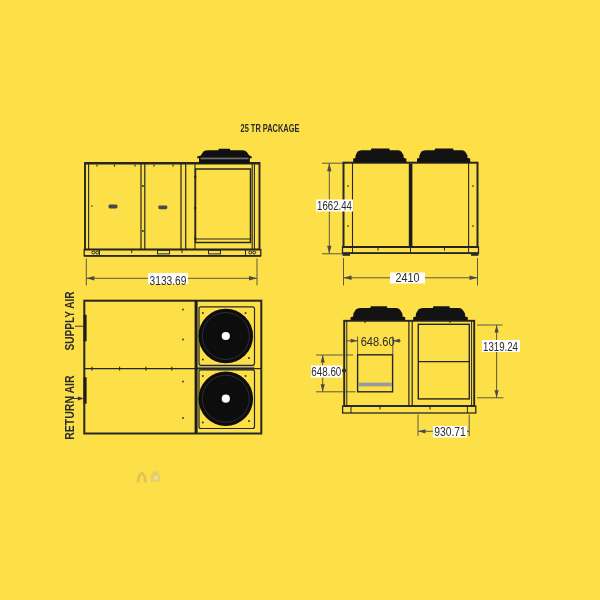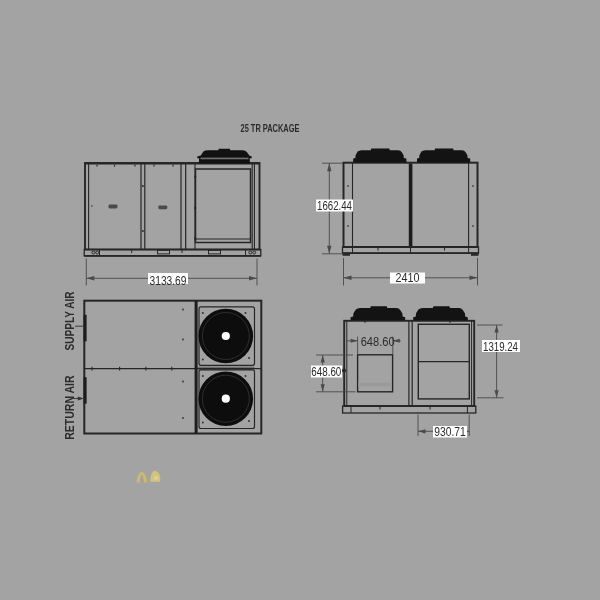--- a/index.html
+++ b/index.html
@@ -1,16 +1,16 @@
 <!DOCTYPE html>
 <html><head>
 <meta charset="utf-8">
 <style>
   html,body{margin:0;padding:0;background:#ffffff;}
-  .page{position:relative;width:600px;height:600px;background:#a3a3a3;overflow:hidden;}
+  .page{position:relative;width:600px;height:600px;background:#fde047;overflow:hidden;}
   svg text{font-family:"Liberation Sans", sans-serif;fill:#2b2b2b;}
   svg{filter:blur(0.28px);}
 </style>
 </head>
 <body>
 <div class="page">
 <svg width="600" height="600" viewBox="0 0 600 600" fill="none" stroke="none">
 <g id="all">
 
 <text x="270" y="131.5" text-anchor="middle" font-size="11" font-weight="bold" textLength="59" lengthAdjust="spacingAndGlyphs" stroke="none" fill="#3a3a3a">25 TR PACKAGE</text>

